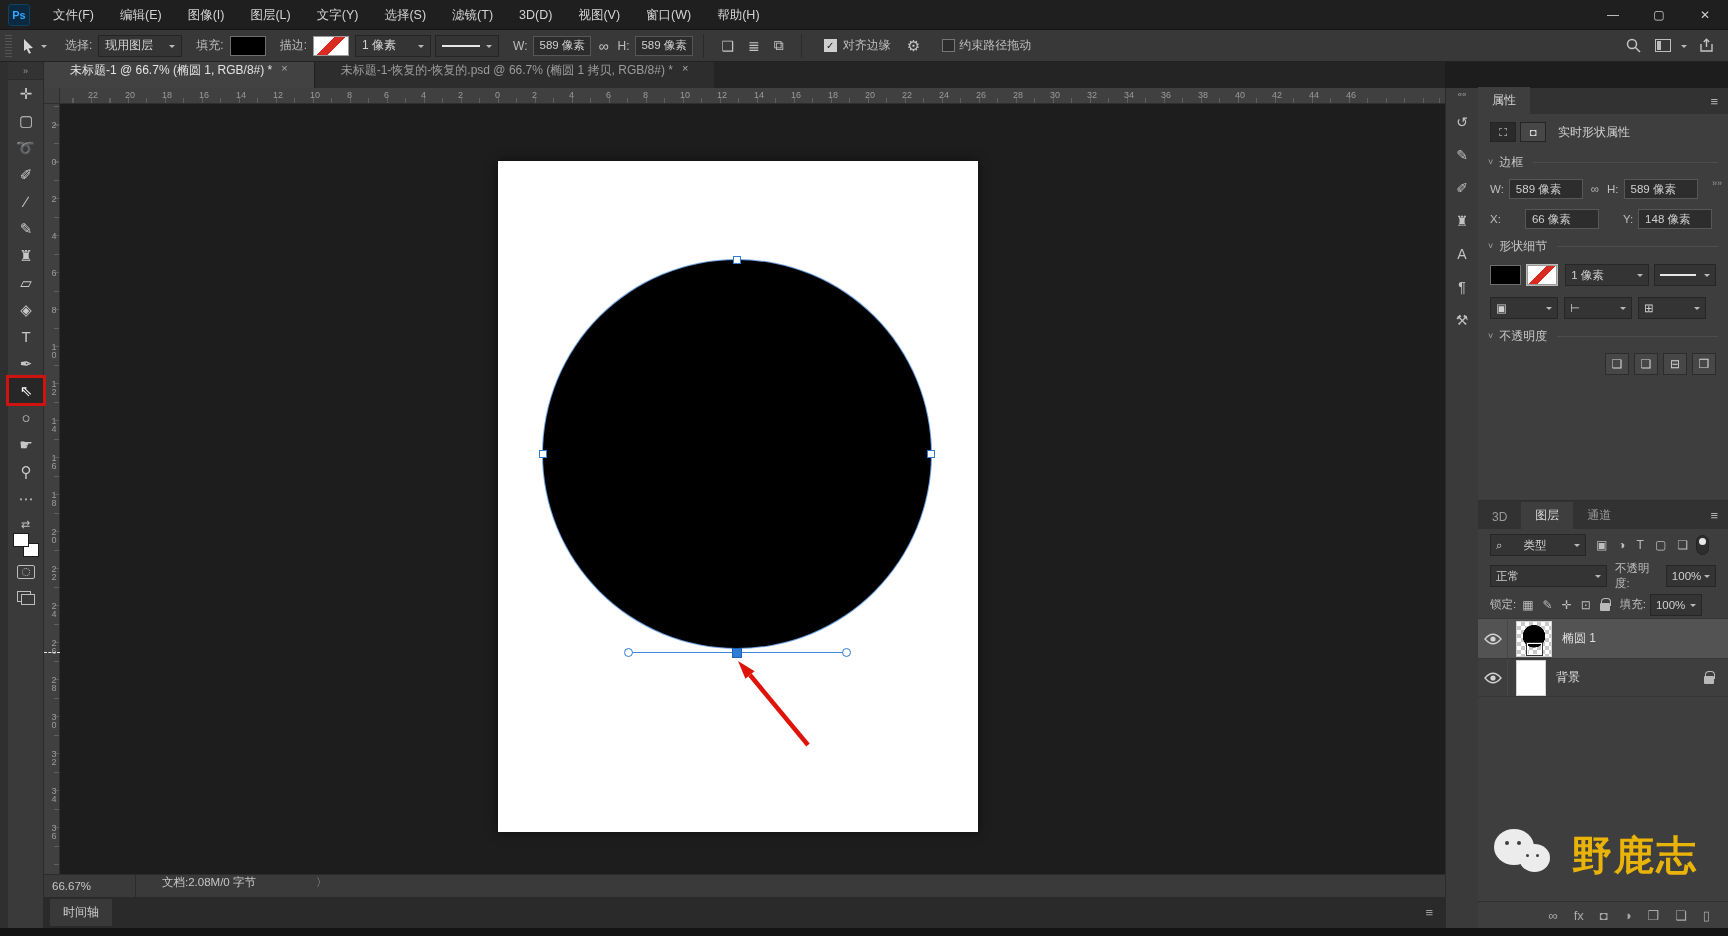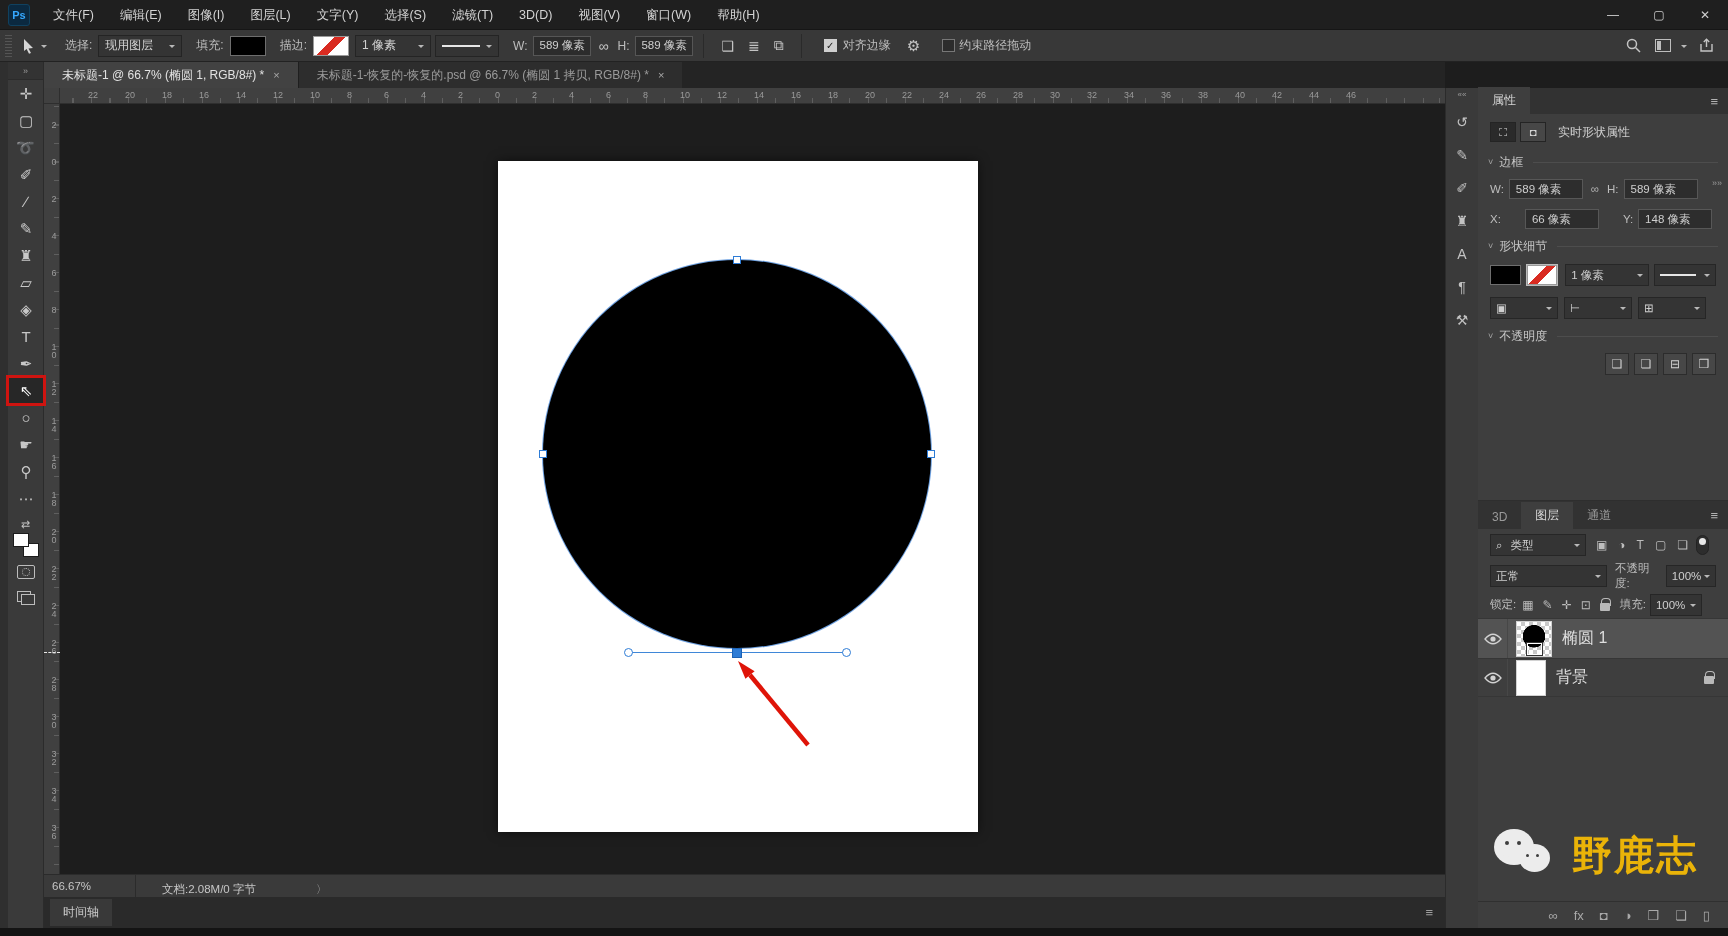--- a/index.html
+++ b/index.html
@@ -35,21 +35,21 @@
   .chk{width:13px;height:13px;border:1px solid #777;background:#2c2c2c;display:flex;align-items:center;
        justify-content:center;font-size:10px;color:#222;margin-left:12px}
   .chk.on{background:#cfcfcf;border-color:#cfcfcf}
   .opticon{font-size:14px;color:#c4c4c4;margin:0 7px}
   .gear{font-size:15px;color:#c4c4c4;margin:0 10px}
   .tb-right{display:flex;align-items:center;margin-right:14px}
   .wsico{width:16px;height:13px;border:1px solid #bdbdbd;position:relative;margin:0 4px 0 14px}
   .wsico::before{content:"";position:absolute;left:1px;top:1px;width:4px;height:9px;background:#bdbdbd}
   
   .tabbar{position:absolute;left:44px;top:62px;width:1401px;height:26px;background:#242424;display:flex;align-items:flex-end}
-  .dtab{height:26px;display:flex;align-items:center;padding:0 18px;font-size:12px;white-space:nowrap}
+  .dtab{height:26px;display:flex;padding:0 26px;font-size:12px;white-space:nowrap}
   .dtab.active{background:#424242;color:#e2e2e2}
   .dtab.inactive{background:#2d2d2d;color:#9b9b9b;border-left:1px solid #1f1f1f}
   .dtab .x{margin-left:9px;color:#a9a9a9;font-size:11px}
   
   .lframe{position:absolute;left:0;top:62px;width:8px;height:866px;background:#2f2f2f}
   .toolbar{position:absolute;left:8px;top:62px;width:36px;height:866px;background:#3a3a3a;border-right:1px solid #2b2b2b}
   .tb-exp{height:18px;text-align:center;color:#9a9a9a;font-size:9px;line-height:18px;background:#333;
           border-bottom:1px solid #2b2b2b}
   .tool{width:36px;height:27px;display:flex;align-items:center;justify-content:center;
         font-size:15px;color:#c8c8c8;position:relative}
@@ -85,21 +85,21 @@
   .artboard{position:absolute;left:498px;top:161px;width:480px;height:671px;background:#fff;box-shadow:0 0 10px rgba(0,0,0,.55)}
   .ellipse{position:absolute;left:543px;top:260px;width:388px;height:388px;border-radius:50%;background:#000;
            box-shadow:0 0 0 1px rgba(62,130,215,.75)}
   .hnd{position:absolute;width:8px;height:8px;background:#fff;border:1px solid #2e7cd6;z-index:4}
   .aline{position:absolute;left:629px;top:652px;width:218px;height:0;border-top:1.5px solid #3f87d8;z-index:3}
   .aend{position:absolute;width:9px;height:9px;border-radius:50%;background:#fff;border:1.5px solid #2e7cd6;z-index:4}
   .asq{position:absolute;left:732px;top:648px;width:10px;height:10px;background:#2e7cd6;border:1px solid #1d62b4;z-index:5}
   .arrow-svg{position:absolute;left:728px;top:655px;z-index:6}
   
   .statusbar{position:absolute;left:44px;top:874px;width:1401px;height:23px;background:#3a3a3a;border-top:1px solid #2b2b2b;
-             display:flex;align-items:flex-end;font-size:11.5px;color:#c6c6c6}
+             display:flex;align-items:flex-start;font-size:11.5px;color:#c6c6c6}
   .statusbar .zoombox{width:92px;padding-left:8px;border-right:1px solid #2b2b2b;height:100%;display:flex;align-items:center}
   .statusbar .doc{padding:0 26px}
   .statusbar .chev{color:#9f9f9f;margin-left:34px;font-size:11px}
   .timelinebar{position:absolute;left:44px;top:897px;width:1401px;height:31px;background:#2a2a2a;display:flex;align-items:center}
   .tl-tab{margin-left:6px;padding:5px 13px;background:#393939;color:#c9c9c9;font-size:12px}
   .tl-menu{margin-left:auto;margin-right:12px;color:#9f9f9f;font-size:13px}
   .bottomstrip{position:absolute;left:0;top:928px;width:1728px;height:8px;background:#141414}
   
   .pstrip{position:absolute;left:1445px;top:88px;width:33px;height:840px;background:#3a3a3a;border-left:1px solid #2b2b2b;
           display:flex;flex-direction:column;align-items:center}
@@ -139,21 +139,21 @@
   .eyebox{width:30px;display:flex;justify-content:center;border-right:1px solid #474747;height:100%;align-items:center}
   .thumb{width:36px;height:36px;margin:0 10px 0 8px;border:1px solid #d2d2d2;position:relative}
   .thumb.shape{background-color:#fff;
     background-image:radial-gradient(circle at 50% 42%,#000 0 11px,transparent 11.5px),
       linear-gradient(45deg,#c9c9c9 25%,transparent 25% 75%,#c9c9c9 75%),
       linear-gradient(45deg,#c9c9c9 25%,transparent 25% 75%,#c9c9c9 75%);
     background-size:auto,8px 8px,8px 8px;background-position:0 0,0 0,4px 4px}
   .thumb.shape::after{content:"";position:absolute;left:10px;bottom:1px;width:13px;height:10px;border:1px solid #fff;
                       outline:1px solid #333}
   .thumb.white{background:#fff}
-  .lname{font-size:16px;color:#dedede}
+  .lname{font-size:12px;color:#dedede}
   .lk-right{margin-left:auto;margin-right:14px}
   .lbottom{position:absolute;left:0;bottom:0;width:250px;height:27px;border-top:1px solid #303030;
            display:flex;align-items:center;justify-content:flex-end;gap:16px;padding-right:18px;
            color:#a9a9a9;font-size:13px}
   .wm{position:absolute;left:16px;bottom:45px;display:flex;align-items:center;gap:12px}
   .wmlogo{position:relative;width:66px;height:54px}
   .wmlogo .b1{position:absolute;left:0;top:0;width:40px;height:36px;background:#ececec;border-radius:50%}
   .wmlogo .b1::after{content:"";position:absolute;left:4px;bottom:-5px;width:0;height:0;
       border:7px solid transparent;border-top-color:#ececec;transform:rotate(18deg)}
   .wmlogo .b2{position:absolute;left:25px;top:15px;width:31px;height:28px;background:#ececec;border-radius:50%}
@@ -538,21 +538,21 @@
     <div class="lgrp">
       <div class="ltabs">
         <span class="ptab dim">3D</span>
         <span class="ptab">图层</span>
         <span class="ptab dim">通道</span>
         <span class="pmenu">≡</span>
       </div>
       <div class="prow" style="height:32px">
         <span class="pdd" style="width:96px">
           <span>⌕</span>
-          <span style="margin-left:8px">类型</span>
+          <span style="margin-left:21px">类型</span>
           <span class="car" style="margin-left:auto"></span>
         </span>
         <span class="licons">
 
         <span>▣</span>
             <span>◑</span>
             <span>T</span>
             <span>▢</span>
             <span>❏</span>
           </span>

